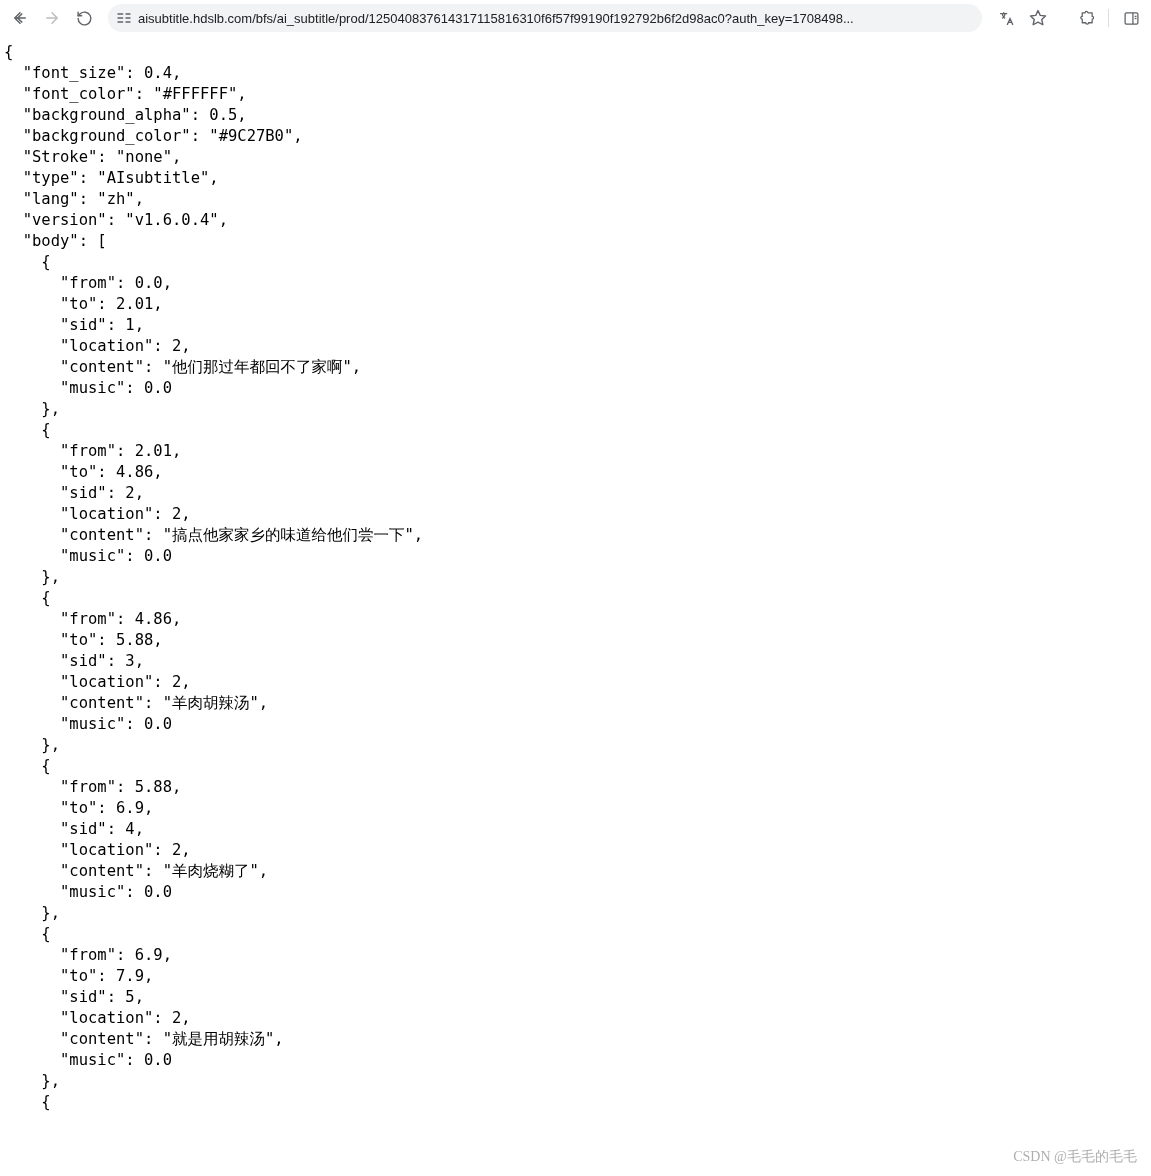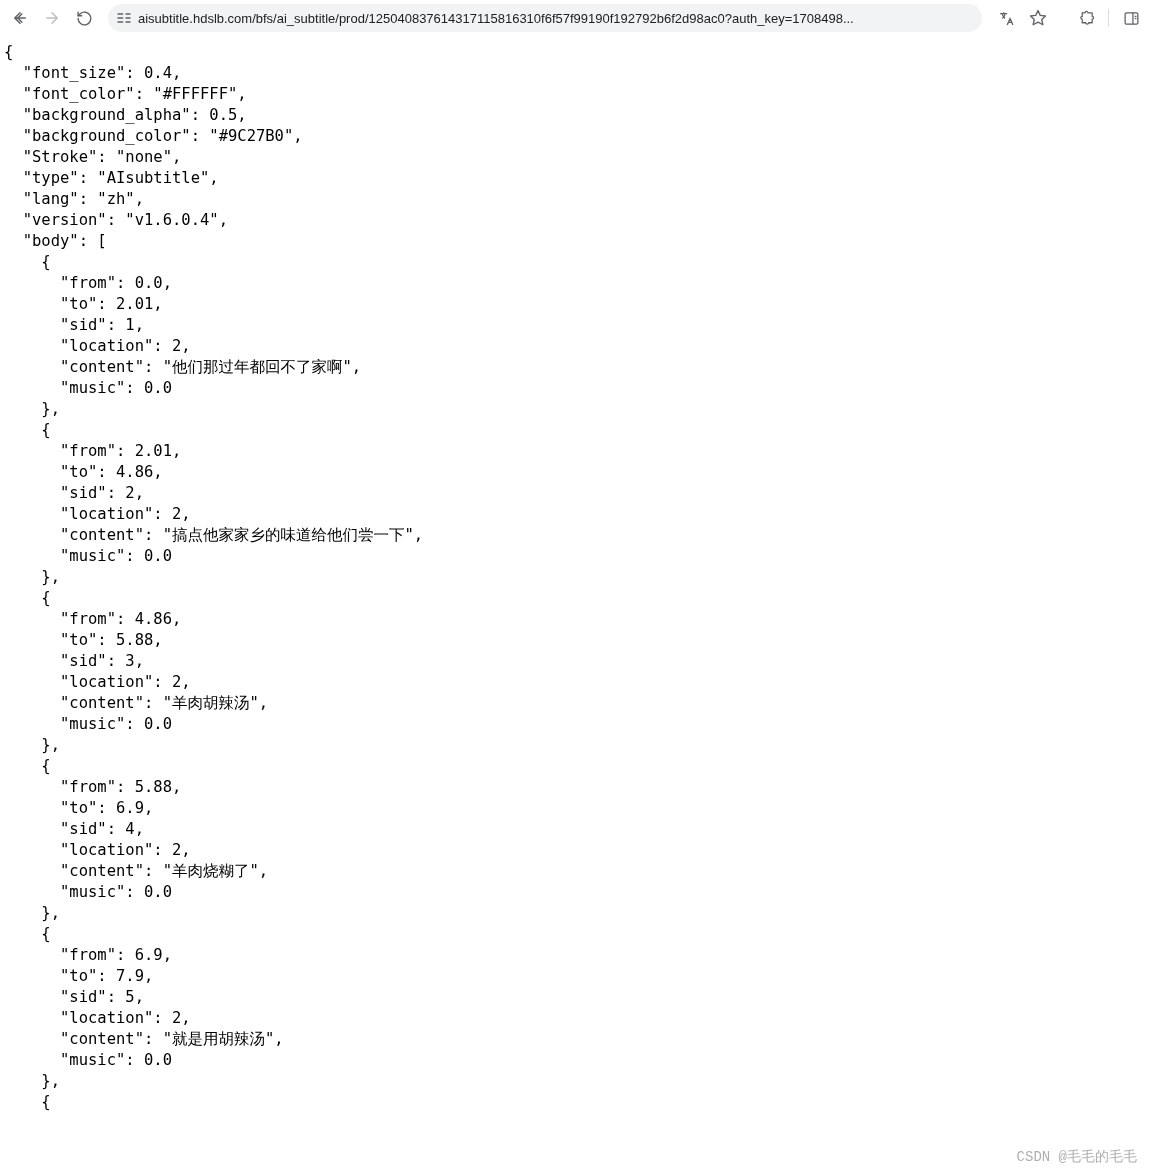--- a/index.html
+++ b/index.html
@@ -5,21 +5,21 @@
 *{box-sizing:border-box;margin:0;padding:0}
 body{font-family:Arial,sans-serif;background:#fff;width:1151px;height:1176px;overflow:hidden;position:relative}
 .toolbar{height:36px;display:flex;align-items:center;padding:0 6px;gap:4px;background:#fff}
 .nav-btn{width:28px;height:28px;display:flex;align-items:center;justify-content:center;border-radius:50%;color:#5f6368;cursor:pointer}
 .nav-btn.disabled{color:#bdbdbd}
 .url-bar{flex:1;height:28px;background:#f1f3f4;border-radius:14px;display:flex;align-items:center;padding:0 8px;margin:16px 6px;min-width:0}
 .url-text{flex:1;font-size:13px;color:#202124;white-space:nowrap;overflow:hidden;text-overflow:ellipsis;font-family:Arial,sans-serif;padding-left:6px}
 .url-prefix{color:#5f6368;display:flex;align-items:center}
 .icon-btn{width:28px;height:28px;display:flex;align-items:center;justify-content:center;color:#5f6368;cursor:pointer;border-radius:50%}
 .content{padding:6px 4px;font-family:"SimSun","NSimSun","FangSong",monospace;font-size:15.5px;line-height:21px;color:#000;white-space:pre}
-.watermark{position:absolute;bottom:10px;right:14px;font-size:14px;color:rgba(120,120,120,0.6);font-family:Liberation Mono, monospace}
+.watermark{position:absolute;bottom:10px;right:14px;font-size:14px;color:rgba(120,120,120,0.6);font-family:Liberation Serif, serif}
 .sep{width:1px;height:18px;background:#ddd;margin:0 4px}
 </style>
 </head>
 <body>
 
 <div class="toolbar">
   <div class="nav-btn">
     <svg width="18" height="18" viewBox="0 0 24 24" fill="none" stroke="currentColor" stroke-width="2">
         <polyline points="15 18 9 12 15 6" transform="rotate(0)"></polyline>
         <line x1="4" y1="12" x2="20" y2="12" stroke="none"></line>

